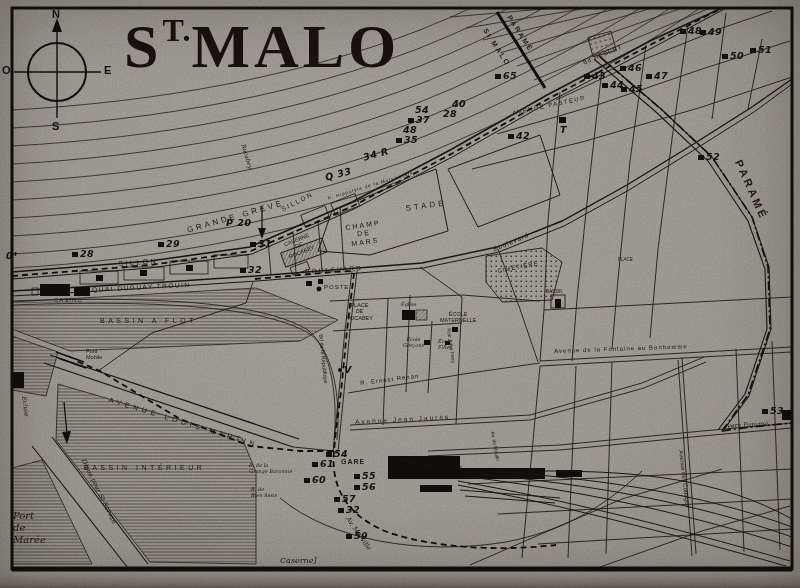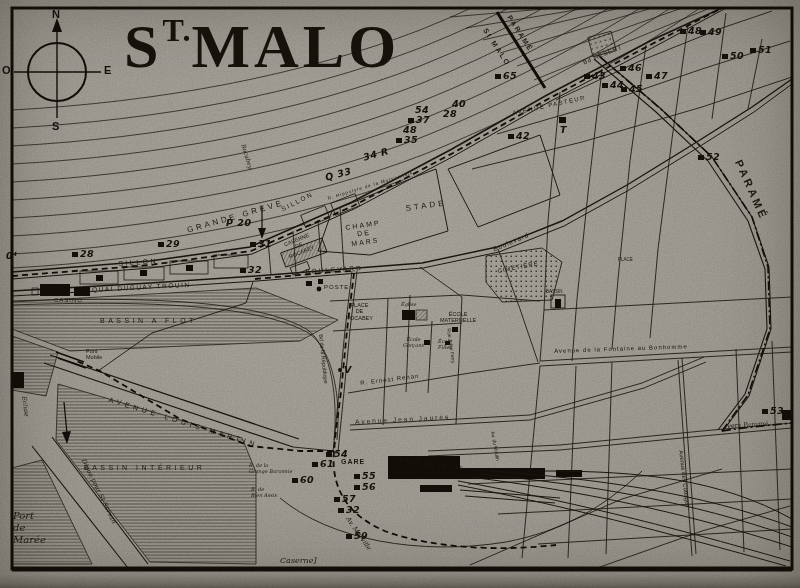--- a/index.html
+++ b/index.html
@@ -351,19 +351,19 @@
 <div class="mk sq" style="left:722px;top:50px">50</div>
 <div class="mk sq" style="left:750px;top:44px">51</div>
 <div class="mk sq" style="left:698px;top:151px">52</div>
 <div class="mk sq" style="left:762px;top:405px">53</div>
 <div class="mk sq" style="left:326px;top:448px">54</div>
 <div class="mk sq" style="left:354px;top:470px">55</div>
 <div class="mk sq" style="left:354px;top:481px">56</div>
 <div class="mk sq" style="left:334px;top:493px">57</div>
 <div class="mk sq" style="left:338px;top:504px">32</div>
 <div class="mk sq" style="left:346px;top:530px">59</div>
-<div class="mk sq" style="left:292px;top:474px">60</div>
+<div class="mk sq" style="left:304px;top:474px">60</div>
 <div class="mk sq" style="left:312px;top:458px">61</div>
 <div class="mk" style="left:560px;top:124px">T</div>
 <div class="mk dot" style="left:338px;top:364px">V</div>
 
 <div id="bottom-edge"></div>
 </div>
 
 </body></html>

